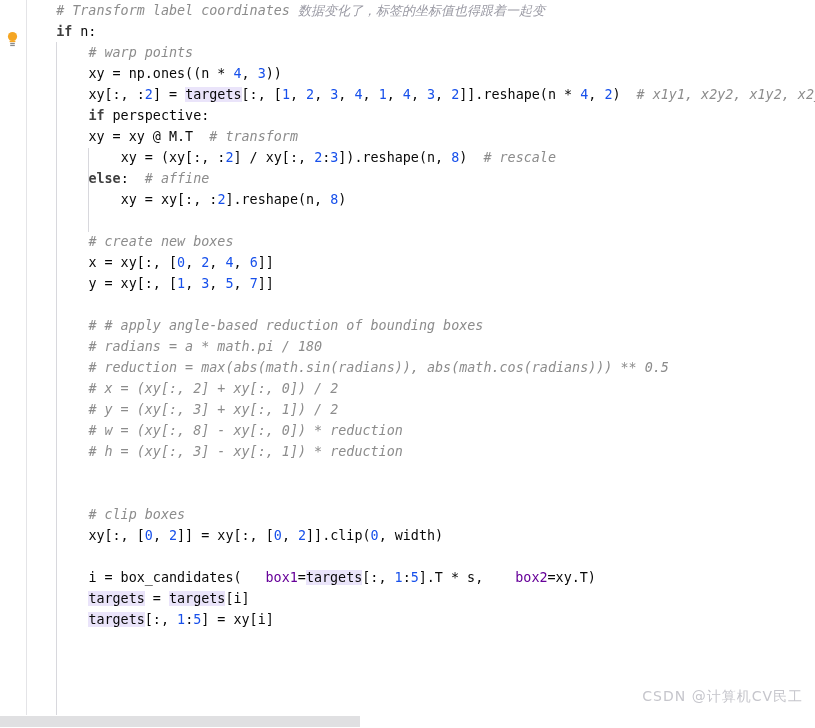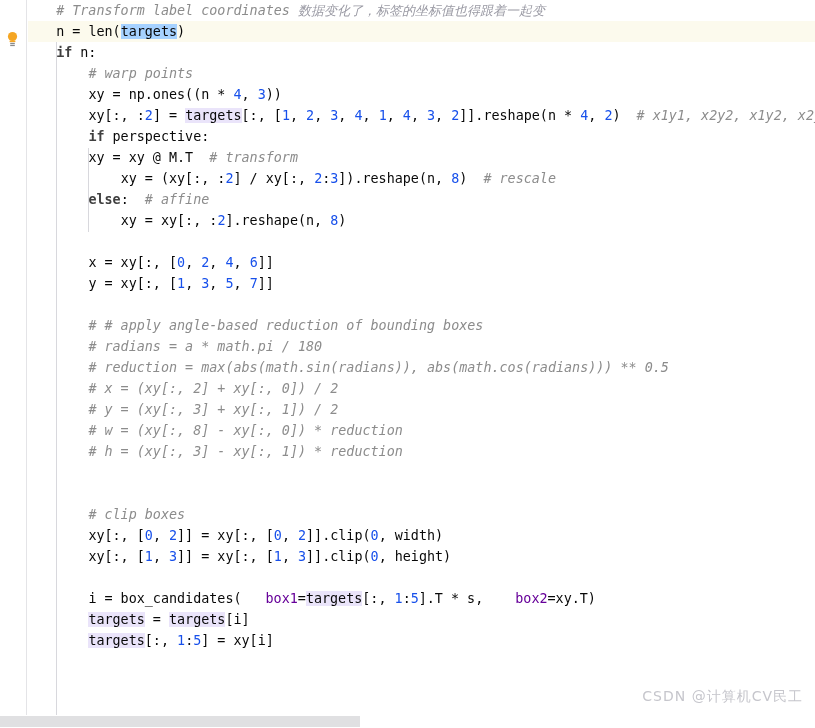--- a/index.html
+++ b/index.html
@@ -89,46 +89,45 @@
         <ellipse cx="6.5" cy="5.5" rx="4.6" ry="4.6" fill="#f5a623"></ellipse>
         <rect x="3.6" y="9.6" width="5.8" height="1.5" fill="#f5a623"></rect>
         <rect x="4.2" y="11.8" width="4.6" height="1.3" fill="#8a8a8a"></rect>
         <rect x="4.2" y="13.8" width="4.6" height="1.3" fill="#8a8a8a"></rect>
       </svg>
     </span>
   </div>
 
   <div class="code-area" id="code-area">
       <div class="line"><span>  </span><span class="cmt"># Transform label coordinates </span><span class="cmt-cn">数据变化了，标签的坐标值也得跟着一起变</span></div>
-      <div class="line current"><span>  </span><span class="id">n </span><span class="id">= </span><span class="id">len</span><span class="id">(</span><span class="sel">targets</span><span class="id">)</span></div>
       <div class="line"><span>  </span><span class="kw">if</span><span class="id"> n:</span></div>
       <div class="line"><span>      </span><span class="cmt"># warp points</span></div>
       <div class="line"><span>      </span><span class="id">xy = np.ones((n * </span><span class="num">4</span><span class="id">, </span><span class="num">3</span><span class="id">))</span></div>
       <div class="line"><span>      </span><span class="id">xy[:, :</span><span class="num">2</span><span class="id">] = </span><span class="occ">targets</span><span class="id">[:, [</span><span class="num">1</span><span class="id">, </span><span class="num">2</span><span class="id">, </span><span class="num">3</span><span class="id">, </span><span class="num">4</span><span class="id">, </span><span class="num">1</span><span class="id">, </span><span class="num">4</span><span class="id">, </span><span class="num">3</span><span class="id">, </span><span class="num">2</span><span class="id">]].reshape(n * </span><span class="num">4</span><span class="id">, </span><span class="num">2</span><span class="id">)</span><span class="cmt">  # x1y1, x2y2, x1y2, x2y1</span></div>
       <div class="line"><span>      </span><span class="kw">if</span><span class="id"> perspective:</span></div>
       <div class="line"><span>      </span><span class="id">xy = xy @ M.T</span><span class="cmt">  # transform</span></div>
       <div class="line"><span>          </span><span class="id">xy = (xy[:, :</span><span class="num">2</span><span class="id">] / xy[:, </span><span class="num">2</span><span class="id">:</span><span class="num">3</span><span class="id">]).reshape(n, </span><span class="num">8</span><span class="id">)</span><span class="cmt">  # rescale</span></div>
       <div class="line"><span>      </span><span class="kw">else</span><span class="id">:</span><span class="cmt">  # affine</span></div>
       <div class="line"><span>          </span><span class="id">xy = xy[:, :</span><span class="num">2</span><span class="id">].reshape(n, </span><span class="num">8</span><span class="id">)</span></div>
       <div class="line"><span></span></div>
+      <div class="line"><span>      </span><span class="cmt"># create new boxes</span></div>
       <div class="line"><span>      </span><span class="id">x = xy[:, [</span><span class="num">0</span><span class="id">, </span><span class="num">2</span><span class="id">, </span><span class="num">4</span><span class="id">, </span><span class="num">6</span><span class="id">]]</span></div>
       <div class="line"><span>      </span><span class="id">y = xy[:, [</span><span class="num">1</span><span class="id">, </span><span class="num">3</span><span class="id">, </span><span class="num">5</span><span class="id">, </span><span class="num">7</span><span class="id">]]</span></div>
       <div class="line"><span></span></div>
       <div class="line"><span>      </span><span class="cmt"># # apply angle-based reduction of bounding boxes</span></div>
       <div class="line"><span>      </span><span class="cmt"># radians = a * math.pi / 180</span></div>
       <div class="line"><span>      </span><span class="cmt"># reduction = max(abs(math.sin(radians)), abs(math.cos(radians))) ** 0.5</span></div>
       <div class="line"><span>      </span><span class="cmt"># x = (xy[:, 2] + xy[:, 0]) / 2</span></div>
       <div class="line"><span>      </span><span class="cmt"># y = (xy[:, 3] + xy[:, 1]) / 2</span></div>
       <div class="line"><span>      </span><span class="cmt"># w = (xy[:, 8] - xy[:, 0]) * reduction</span></div>
       <div class="line"><span>      </span><span class="cmt"># h = (xy[:, 3] - xy[:, 1]) * reduction</span></div>
       <div class="line"><span>      </span></div>
       <div class="line"><span></span></div>
       <div class="line"><span>      </span><span class="cmt"># clip boxes</span></div>
       <div class="line"><span>      </span><span class="id">xy[:, [</span><span class="num">0</span><span class="id">, </span><span class="num">2</span><span class="id">]] = xy[:, [</span><span class="num">0</span><span class="id">, </span><span class="num">2</span><span class="id">]].clip(</span><span class="num">0</span><span class="id">, width)</span></div>
-      <div class="line"><span>      </span><span class="id">xy[:, [</span><span class="num">1</span><span class="id">, </span><span class="num">3</span><span class="id">]] = xy[:, [</span><span class="num">1</span><span class="id">, </span><span class="num">3</span><span class="id">]].clip(</span><span class="num">0</span><span class="id">, height)</span></div>
       <div class="line"><span></span></div>
       <div class="line"><span>      </span><span class="id">i = box_candidates(</span><span class="kwarg">box1</span><span class="id">=</span><span class="occ">targets</span><span class="id">[:, </span><span class="num">1</span><span class="id">:</span><span class="num">5</span><span class="id">].T * s, </span><span class="kwarg">box2</span><span class="id">=xy.T)</span></div>
       <div class="line"><span>      </span><span class="occ">targets</span><span class="id"> = </span><span class="occ">targets</span><span class="id">[i]</span></div>
       <div class="line"><span>      </span><span class="occ">targets</span><span class="id">[:, </span><span class="num">1</span><span class="id">:</span><span class="num">5</span><span class="id">] = xy[i]</span></div>
       <div class="guide" style="left: 28.12px; top: 42.2px; height: 675.2px;"></div>
       <div class="guide" style="left: 60.36px; top: 147.7px; height: 42.2px;"></div>
       <div class="guide" style="left: 60.36px; top: 189.9px; height: 42.2px;"></div>
     </div>
 
   <div class="watermark">CSDN @计算机CV民工</div>

